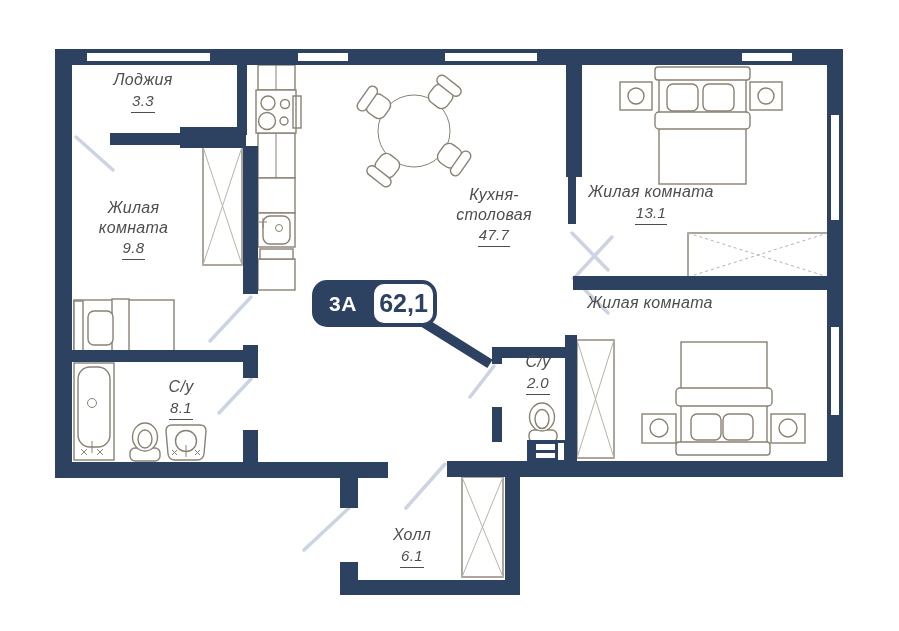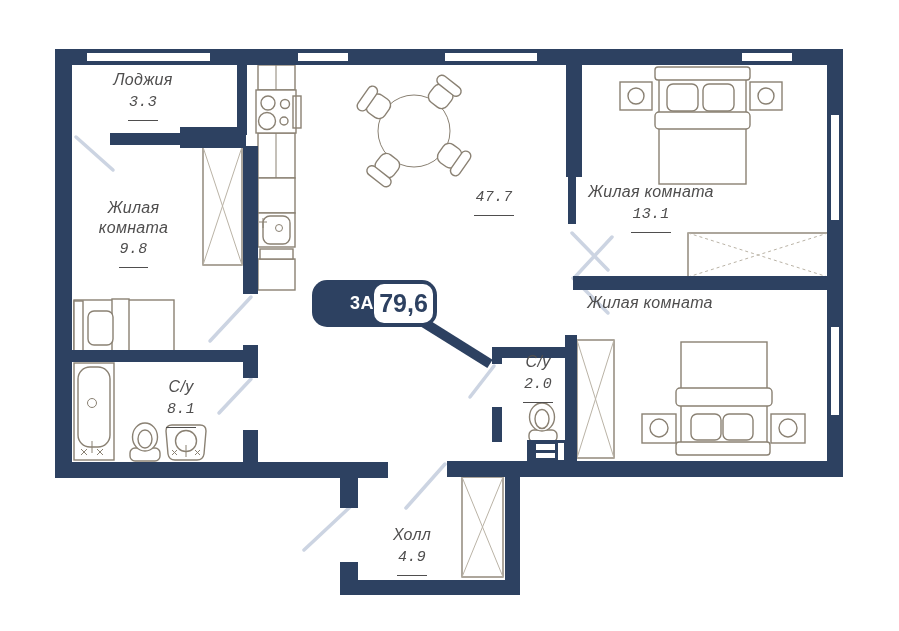--- a/index.html
+++ b/index.html
@@ -14,27 +14,27 @@
   .win{position:absolute;background:#fff;}
   .wbar{position:absolute;background:#fff;}
   svg.furn{position:absolute;left:0;top:0;z-index:1;}
   .w,.win,.wbar{z-index:2;}
   .win{z-index:3;}
   .room-label{
     position:absolute;z-index:4;text-align:center;color:var(--label);
     font-style:italic;font-size:16px;line-height:1.22;letter-spacing:.3px;
   }
   .rarea{margin-top:2px;font-size:15px;}
-  .rarea span{display:inline-block;border-bottom:1.5px solid var(--label);padding:0 1px 8px;font-family:Liberation Mono, monospace;}
+  .rarea span{display:inline-block;border-bottom:1.5px solid var(--label);padding:0 1px 2px;}
   .badge{
     position:absolute;left:312px;top:280px;width:125px;height:47px;z-index:5;
     background:var(--wall);border-radius:15px;display:flex;align-items:center;
     box-sizing:border-box;
   }
-  .badge-type{width:62px;text-align:right;color:#fff;font-weight:bold;font-size:18px;letter-spacing:.5px;}
+  .badge-type{width:62px;text-align:center;color:#fff;font-weight:bold;font-size:21px;letter-spacing:.5px;}
   .badge-area{
     flex:1;height:39px;margin:0 4px 0 0;background:#fff;border-radius:10px;
     display:flex;align-items:center;justify-content:center;
     color:var(--wall);font-weight:bold;font-size:25px;
   }
   
   .f{fill:#fff;stroke:var(--furniture);stroke-width:1.4;}
   .fn{fill:none;stroke:var(--furniture);stroke-width:1.4;}
   .thin{fill:none;stroke:var(--furniture);stroke-width:1;}
   .xline{stroke:#bab3a6;stroke-width:1;}
@@ -227,40 +227,41 @@
 
   <div class="room-label" style="left:83px;top:70px;width:120px">
     <div>Лоджия</div>
     <div class="rarea"><span>3.3</span></div>
   </div>
   <div class="room-label" style="left:71px;top:198px;width:125px">
     <div>Жилая комната</div>
     <div class="rarea"><span>9.8</span></div>
   </div>
   <div class="room-label" style="left:433px;top:185px;width:122px">
+    <div>Кухня-столовая</div>
     <div class="rarea"><span>47.7</span></div>
   </div>
   <div class="room-label" style="left:586px;top:182px;width:130px">
     <div>Жилая комната</div>
     <div class="rarea"><span>13.1</span></div>
   </div>
   <div class="room-label" style="left:585px;top:293px;width:130px">
     <div>Жилая комната</div>
   </div>
   <div class="room-label" style="left:141px;top:377px;width:80px">
     <div>С/у</div>
     <div class="rarea"><span>8.1</span></div>
   </div>
   <div class="room-label" style="left:506px;top:352px;width:64px">
     <div>С/у</div>
     <div class="rarea"><span>2.0</span></div>
   </div>
   <div class="room-label" style="left:362px;top:525px;width:100px">
     <div>Холл</div>
-    <div class="rarea"><span>4.9</span></div>
+    <div class="rarea"><span>6.1</span></div>
   </div>
 
   <div class="badge">
     <span class="badge-type">3А</span>
-    <span class="badge-area">79,6</span>
+    <span class="badge-area">62,1</span>
   </div>
 
 </div>
 
 </body></html>

